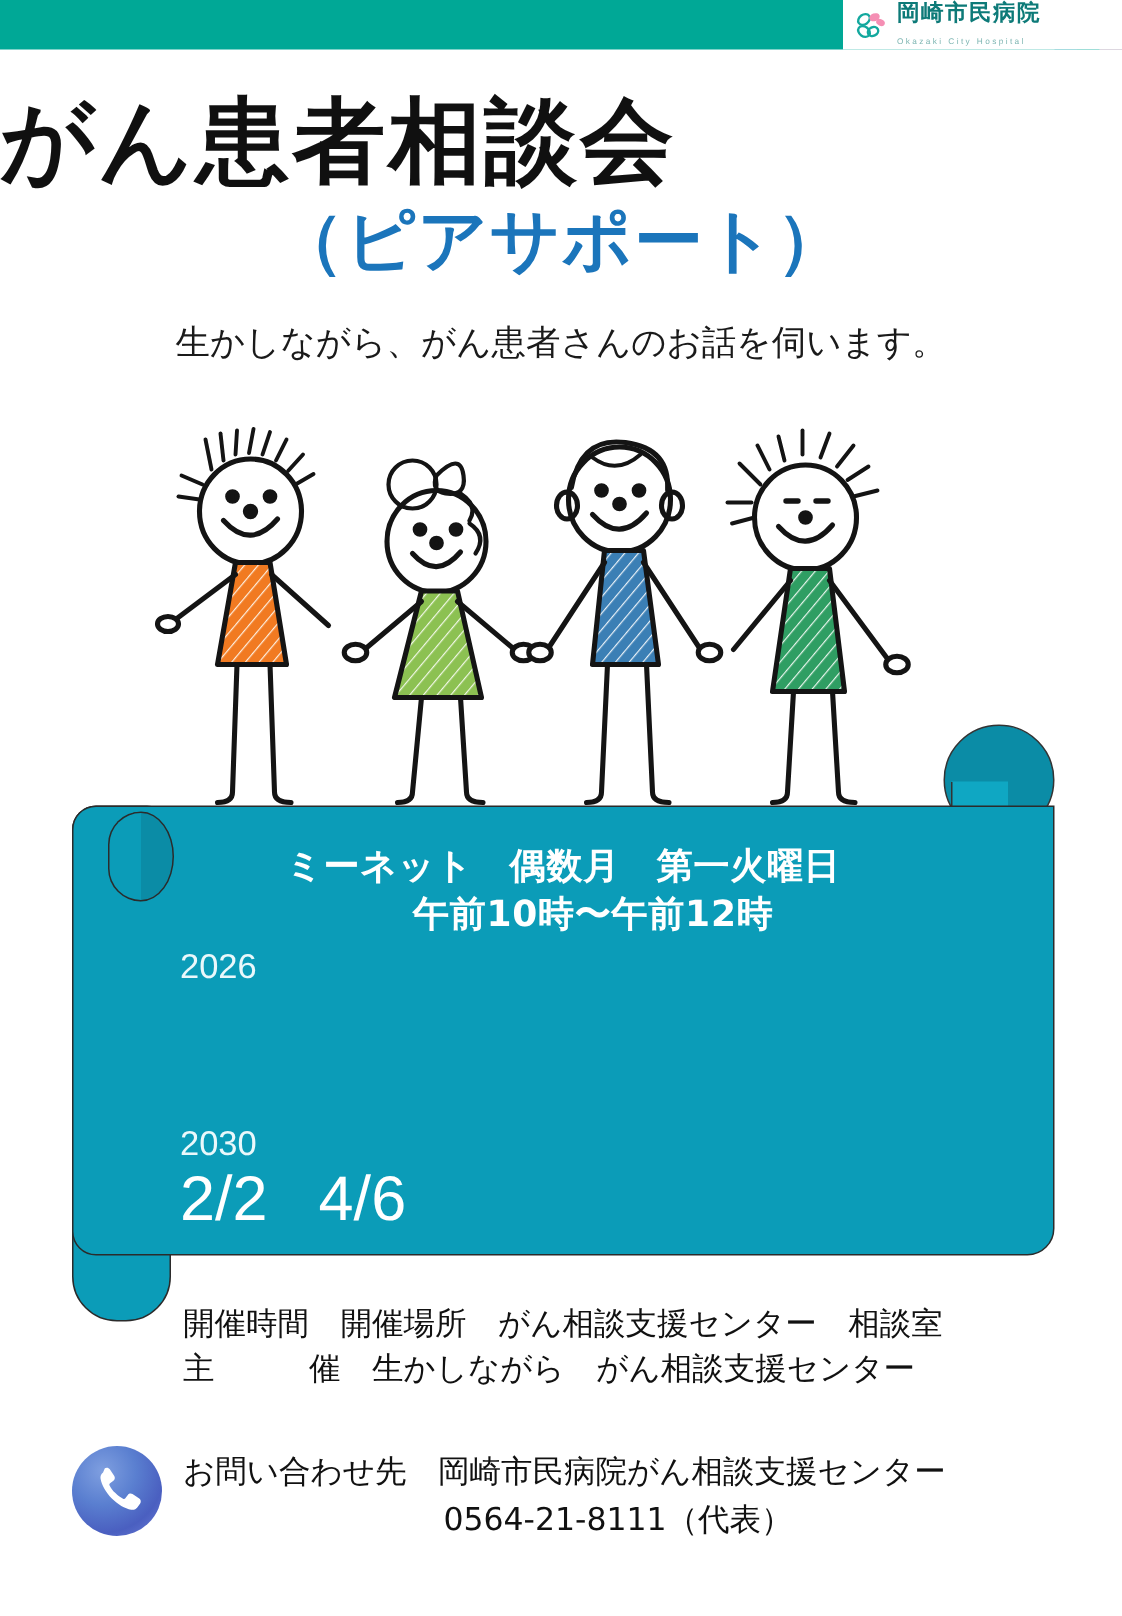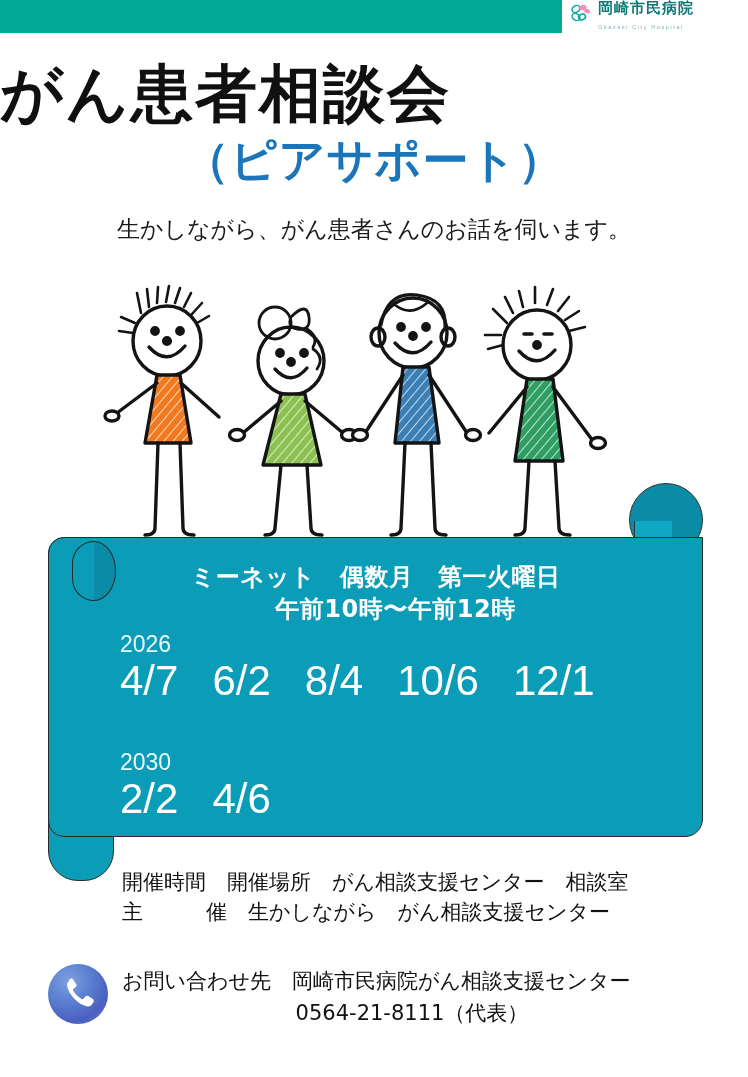--- a/index.html
+++ b/index.html
@@ -12,21 +12,21 @@
 
   
   .header-band {
     position:absolute; left:0; top:0; width:748px; height:33px;
     background:#00a896;
   }
   .logo-box {
     position:absolute; right:0; top:0; height:33px; width:186px;
     background:#ffffff; display:flex; align-items:center;
   }
-  .logo-inner { display:flex; padding-left:6px; flex:1; height:100%; }
+  .logo-inner { display:flex; align-items:center; padding-left:6px; flex:1; height:100%; }
   .logo-mark { width:26px; height:26px; flex:0 0 26px; position:relative; }
   .logo-text { margin-left:4px; line-height:1; }
   .logo-jp {
     font-size:15px; font-weight:bold; color:#0d7a78; letter-spacing:1px;
     font-family:"DejaVu Sans","Liberation Sans",sans-serif;
   }
   .logo-en {
     font-size:5.5px; color:#7fb6b3; letter-spacing:1.6px; margin-top:2px;
     font-family:"Liberation Sans",sans-serif;
   }
@@ -309,27 +309,20 @@
   <div class="scroll-body"></div>
   <div class="scroll-left-curl"></div>
   <div class="scroll-left-curl2"></div>
 
   <div class="banner-content">
     <div class="ev-head">ミーネット　偶数月　第一火曜日</div>
     <div class="ev-head2">午前10時〜午前12時</div>
 
     <div class="year-block y1">
       <div class="year-label">2026</div>
-      <div class="date-row">
-        <span class="date-item">4/7</span>
-        <span class="date-item">6/2</span>
-        <span class="date-item">8/4</span>
-        <span class="date-item">10/6</span>
-        <span class="date-item">12/1</span>
-      </div>
     </div>
 
     <div class="year-block y2">
       <div class="year-label">2030</div>
       <div class="date-row">
         <span class="date-item">2/2</span>
         <span class="date-item">4/6</span>
       </div>
     </div>
   </div>

